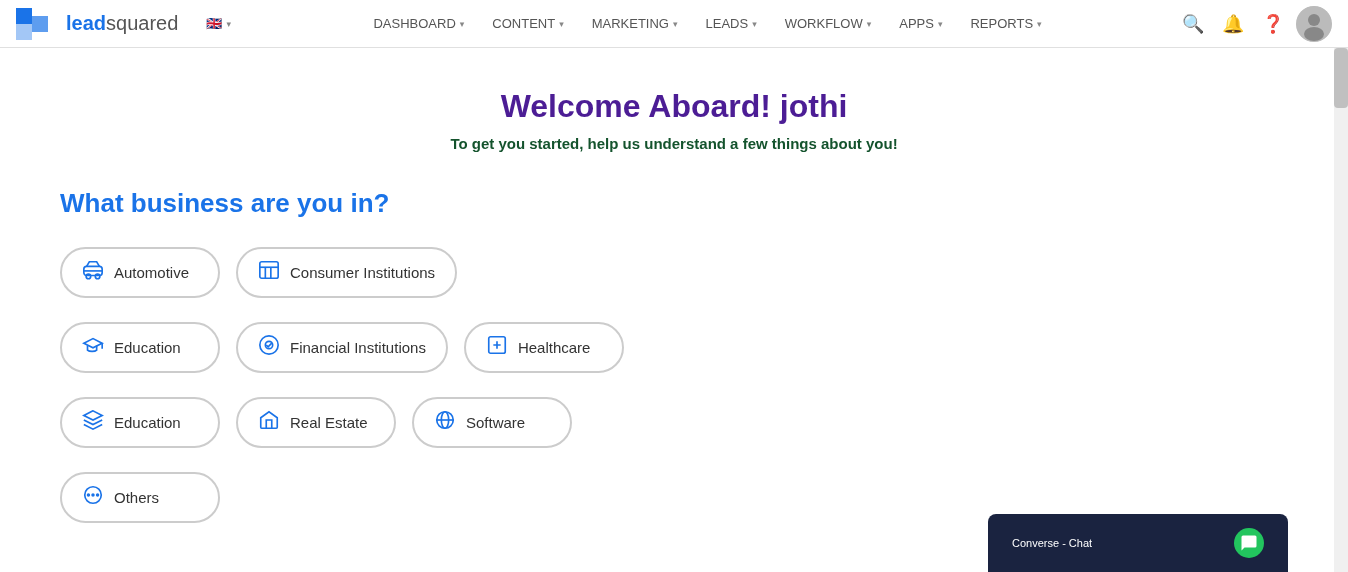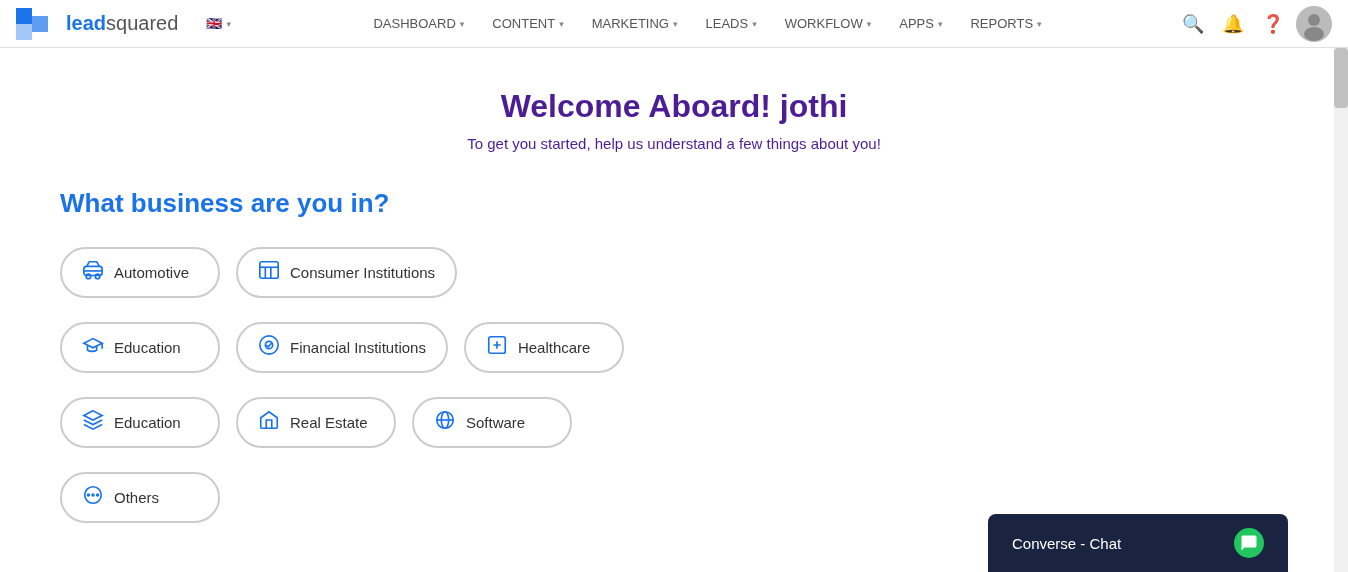--- a/index.html
+++ b/index.html
@@ -23,21 +23,21 @@
 
     .nav-icons { display: flex; align-items: center; gap: 4px; }
     .nav-icon-btn { width: 36px; height: 36px; display: flex; align-items: center; justify-content: center; cursor: pointer; border: none; background: none; color: #555; font-size: 18px; border-radius: 50%; }
     .avatar-btn { width: 36px; height: 36px; border-radius: 50%; background: #ccc; display: flex; align-items: center; justify-content: center; cursor: pointer; overflow: hidden; border: none; }
 
     
     .main { padding: 40px 60px 20px 60px; display: flex; flex-direction: column; align-items: flex-start; position: relative; }
 
     .welcome-section { text-align: center; width: 100%; margin-bottom: 36px; }
     .welcome-title { font-size: 32px; font-weight: 700; color: #4c1d95; margin-bottom: 10px; }
-    .welcome-sub { font-size: 15px; color: #4c1d95; }
+    .welcome-sub { font-size: 15px; color: #14532d; font-weight: bold; }
 
     .content-area { display: flex; width: 100%; gap: 0; flex-direction: column; }
 
     .left-section { flex: 0 0 680px; }
     .section-title { font-size: 26px; font-weight: 700; color: #1a73e8; margin-bottom: 28px; }
 
     .business-grid { display: flex; flex-direction: column; gap: 24px; }
     .business-row { display: flex; gap: 16px; align-items: center; }
 
     .business-btn {
@@ -55,21 +55,21 @@
     .illustration { width: 460px; height: 280px; }
 
     
     .converse-chat {
       position: fixed; bottom: 0; right: 60px;
       background: #1a2340; color: #fff;
       display: flex; align-items: center; gap: 12px;
       padding: 14px 24px; border-radius: 8px 8px 0 0;
       cursor: pointer; min-width: 300px; justify-content: space-between;
     }
-    .converse-label { font-size: 15px; font-weight: 500; }
+    .converse-label { font-size: 11px; font-weight: 500; }
     .converse-icon { width: 30px; height: 30px; background: #22c55e; border-radius: 50%; display: flex; align-items: center; justify-content: center; font-size: 16px; }
 
     
     .scrollbar-track {
       position: fixed; right: 0; top: 48px; width: 14px; height: 524px;
       background: #f0f0f0;
     }
     .scrollbar-thumb {
       position: absolute; top: 0; width: 14px; height: 60px;
       background: #c0c0c0; border-radius: 4px;

